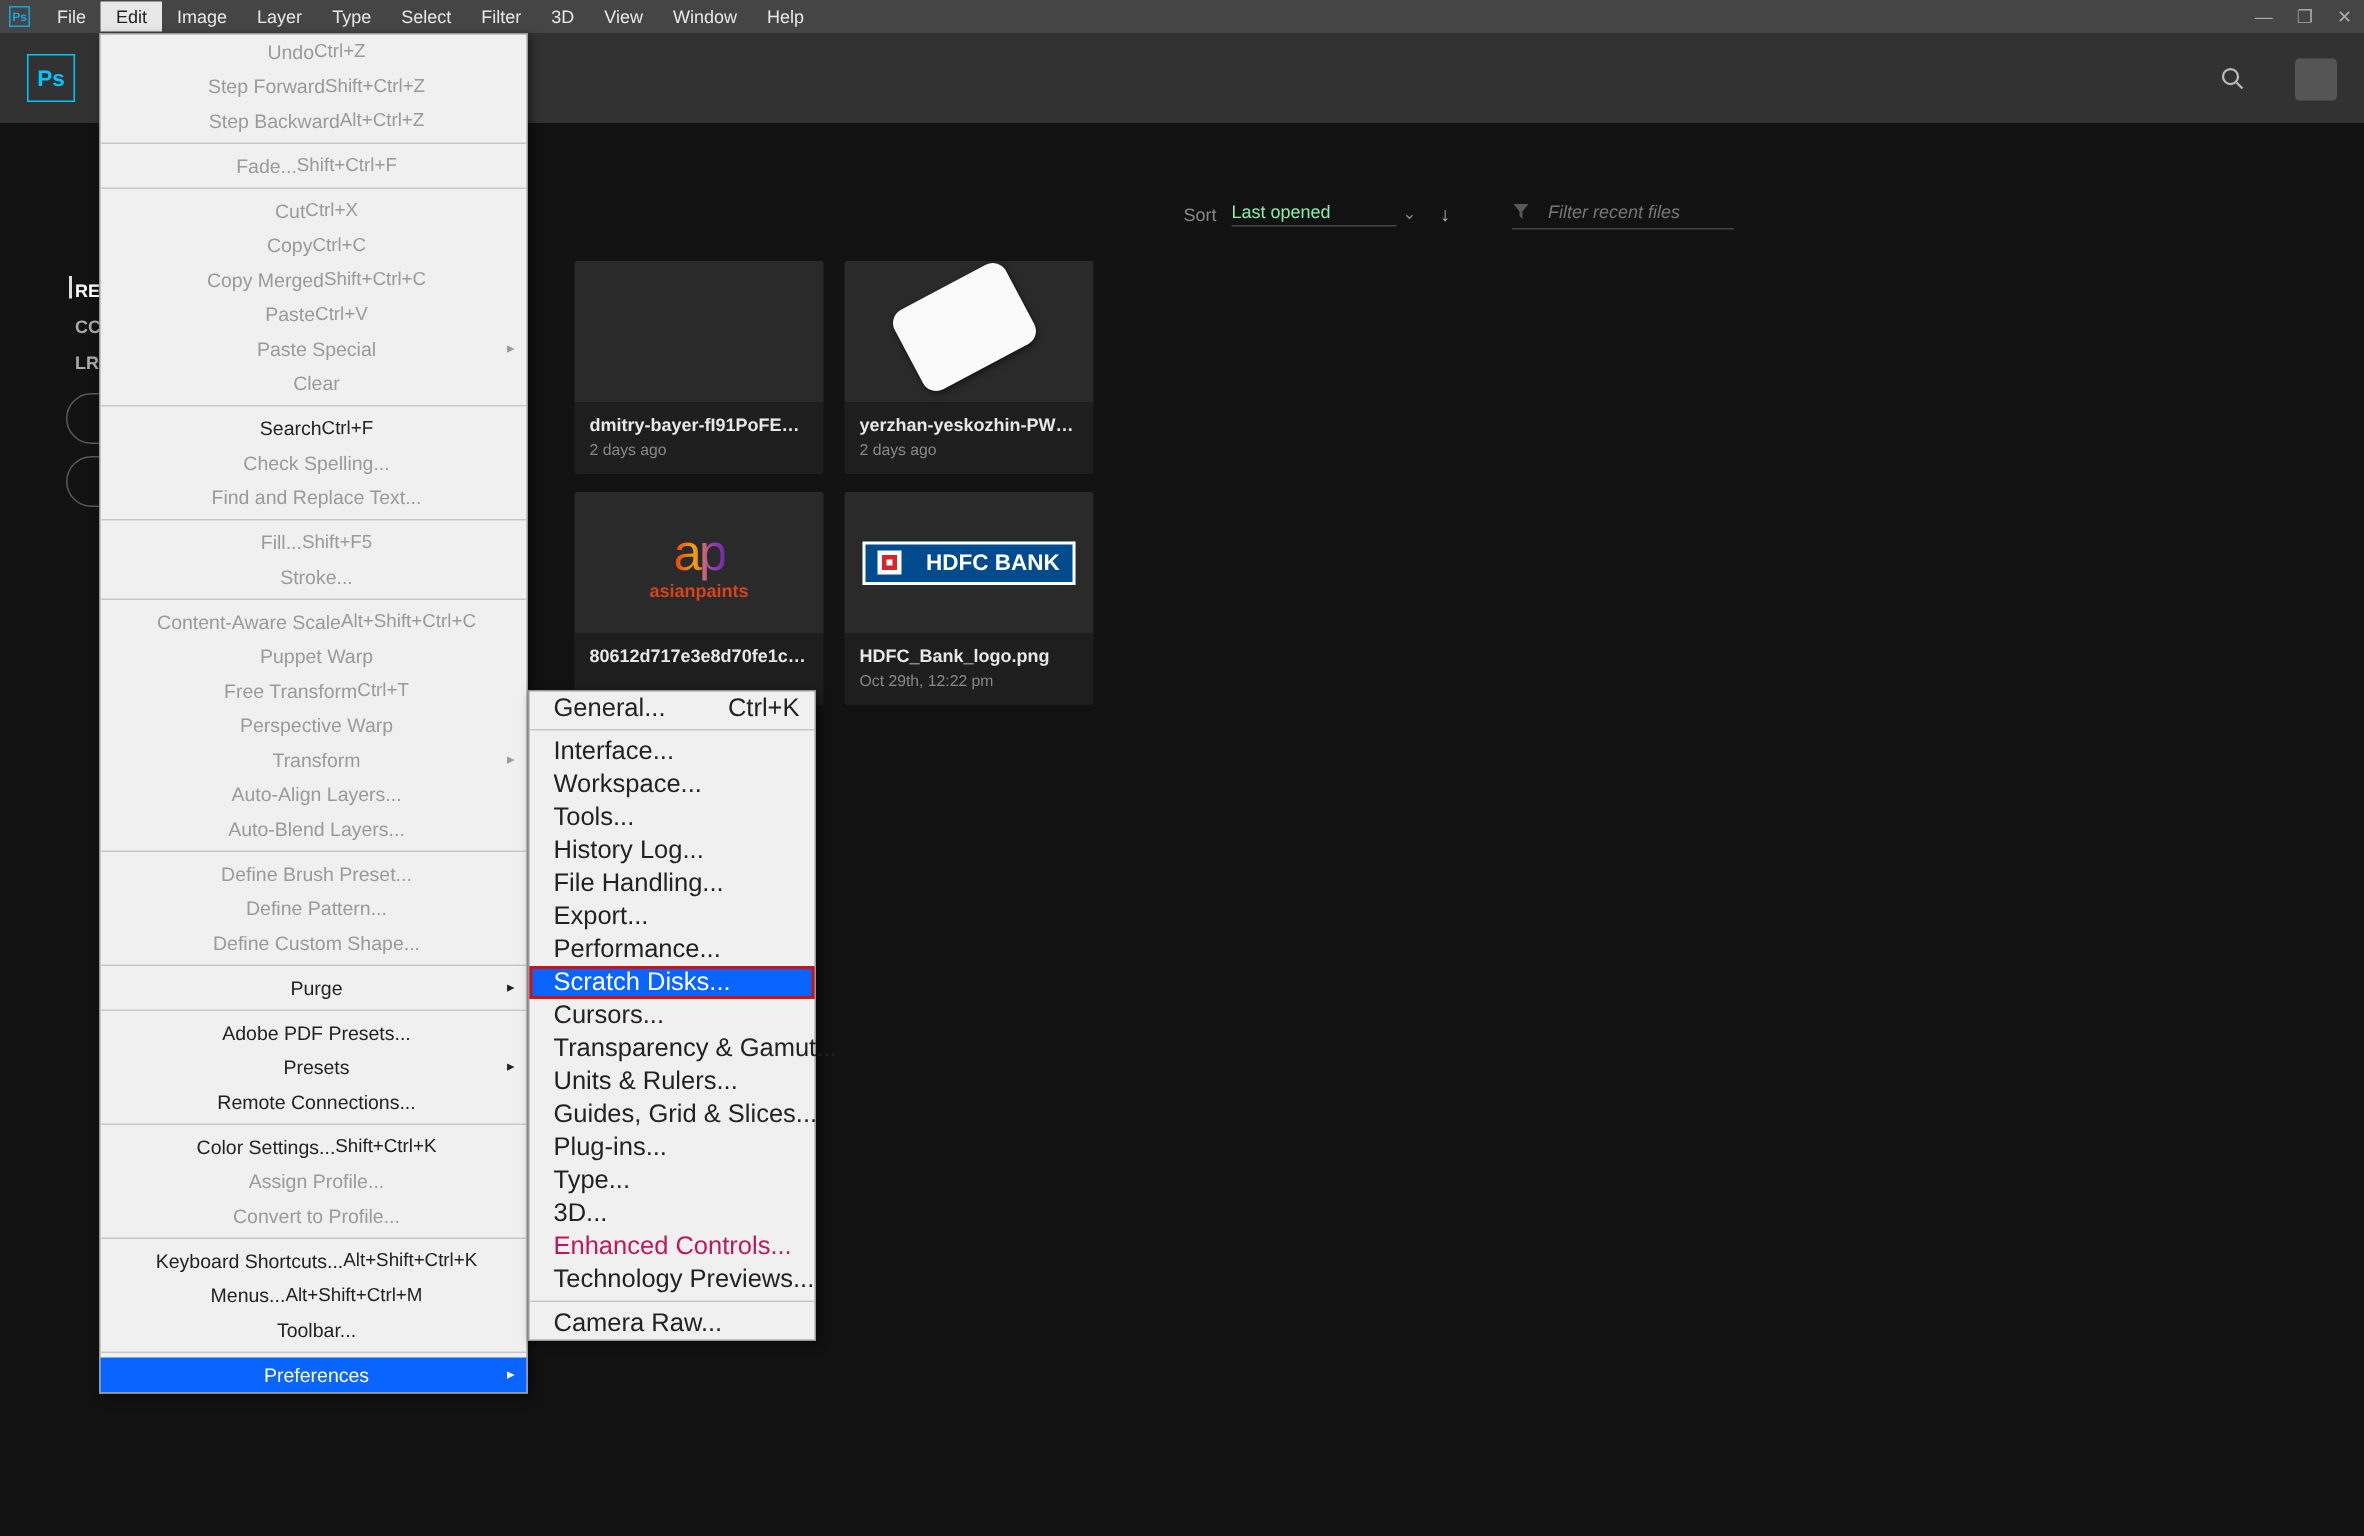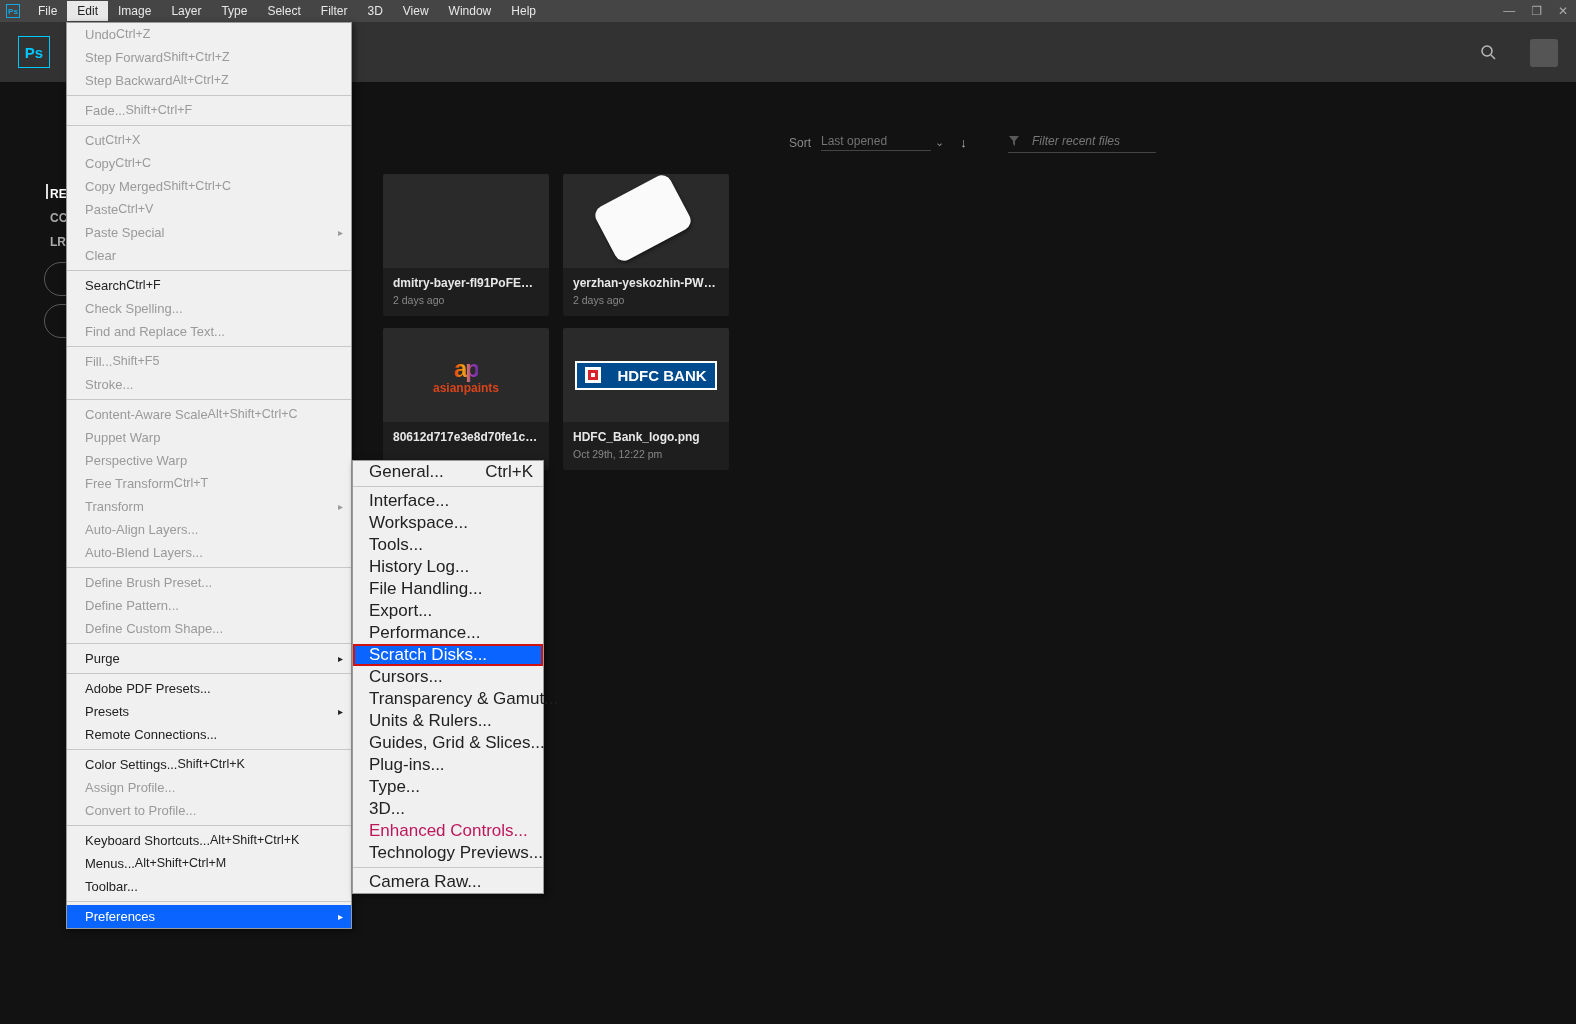--- a/index.html
+++ b/index.html
@@ -19,58 +19,58 @@
 .content { position: relative; height: 942px; background: #121212; }
 
 .sidebar { position: absolute; left: 0; top: 0; width: 68px; padding-top: 100px; }
 .sidebar .vbar { position: absolute; left: 46px; top: 102px; width: 2px; height: 15px; background: #ddd; }
 .sidebar .sitem { font-size: 12px; font-weight: 600; color: #aaa; padding: 5px 0 5px 50px; white-space: nowrap; overflow: hidden; }
 .sidebar .sitem.active { color: #fff; }
 .sidebar .circle { width: 40px; height: 34px; border: 1px solid #595959; border-radius: 19px; margin: 8px 0 0 44px; }
 
 
 .dropdown { position: absolute; left: 66px; top: 22px; width: 286px; background: #f0f0f0; border: 1px solid #999; box-shadow: 2px 2px 6px rgba(0,0,0,0.5); z-index: 10; font-size: 13px; color: #222; }
-.dropdown .row { display: flex; justify-content: flex-start; padding: 3px 14px 3px 18px; line-height: 17px; cursor: default; }
+.dropdown .row { display: flex; justify-content: center; padding: 3px 14px 3px 18px; line-height: 17px; cursor: default; }
 .dropdown .row.disabled { color: #9a9a9a; }
 .dropdown .row.hl { background: #0a64ff; color: #fff; }
 .dropdown .row .sc { color: inherit; font-size: 12.5px; }
 .dropdown .sep { height: 1px; background: #c7c7c7; margin: 3px 0; }
 .dropdown .arrow::after { content: "▸"; font-size: 10px; position: absolute; right: 8px; }
 .dropdown .row { position: relative; }
 
 
 .submenu { position: absolute; left: 352px; top: 460px; width: 192px; background: #f0f0f0; border: 1px solid #999; box-shadow: 2px 2px 6px rgba(0,0,0,0.5); z-index: 11; font-size: 17px; color: #222; }
 .submenu .row { display: flex; justify-content: space-between; padding: 2px 10px 2px 16px; line-height: 18px; cursor: default; position: relative; white-space: nowrap; }
 .submenu .row.disabled { color: #be185d; }
 .submenu .row.hl { background: #0a64ff; color: #fff; border: 2px solid #d11212; padding: 0px 8px 0px 14px; }
 .submenu .sep { height: 1px; background: #c7c7c7; margin: 3px 0; }
 
 
 .sortrow { position: absolute; left: 789px; top: 52px; display: flex; align-items: center; gap: 8px; font-size: 12px; color: #888; }
-.sortrow .val { color: #737373; margin-left: 2px; padding-bottom: 2px; width:110px; display:inline-block; border-bottom: 1px solid #444; }
+.sortrow .val { color: #86efac; margin-left: 2px; padding-bottom: 2px; width:110px; display:inline-block; border-bottom: 1px solid #444; }
 .sortrow .chev { color: #888; font-size: 11px; margin-left: -4px; }
 .sortrow .dl { color: #bbb; margin-left: 8px; font-size: 13px; }
 .filterrow { position: absolute; left: 1008px; top: 52px; display: flex; align-items: center; gap: 12px; font-size: 12px; color: #777; border-bottom: 1px solid #444; padding-bottom: 4px; width: 148px; }
 .filterrow svg { opacity: .6; }
 .filterrow span { font-style: italic; }
 
 
 .cards { position: absolute; left: 383px; top: 92px; display: grid; grid-template-columns: 166px 166px; gap: 12px 14px; }
 .card { width: 166px; background: #1e1e1e; border-radius: 2px; overflow: hidden; }
 .card .thumb { width: 166px; height: 94px; background: #2a2a2a; position: relative; }
 .card .meta { padding: 8px 10px 10px 10px; }
 .card .fname { font-size: 12px; font-weight: 600; color: #e8e8e8; white-space: nowrap; overflow: hidden; text-overflow: ellipsis; }
 .card .ts { font-size: 10.5px; color: #888; margin-top: 4px; }
 
 
 .thumb-flash { background: radial-gradient(circle at 58% 45%, #fffde0 0%, #ffe7a0 8%, #c77a3f 25%, #3b1d12 60%, #1a0e09 100%); }
 .thumb-phone { background: linear-gradient(135deg, #1d1714 0%, #2b211a 100%); }
 .thumb-phone::after { content:""; position:absolute; left:38px; top:14px; width:84px; height:60px; background:#fafafa; border-radius:10px; transform: rotate(-28deg); box-shadow: 0 2px 4px rgba(0,0,0,.5); }
 .thumb-ap { background:#fff; display:flex; flex-direction:column; align-items:center; justify-content:center; }
-.thumb-ap .ap1 { font-size: 24px; font-weight:700; background: linear-gradient(90deg,#e33a12,#f5a10a 40%,#a33bbd 75%,#6a2d9e); -webkit-background-clip: text; background-clip:text; color: transparent; letter-spacing: -2px;}
+.thumb-ap .ap1 { font-size: 34px; font-weight:400; background: linear-gradient(90deg,#e33a12,#f5a10a 40%,#a33bbd 75%,#6a2d9e); -webkit-background-clip: text; background-clip:text; color: transparent; letter-spacing: -2px;}
 .thumb-ap .ap2 { font-size: 12px; color:#d6441c; font-weight:600; margin-top:-2px;}
 .thumb-hdfc { background:#1e1e1e; display:flex; align-items:center; justify-content:center; }
 .thumb-hdfc .badge { background:#004b8d; color:#fff; font-weight:800; font-size:15px; padding:4px 8px; display:flex; align-items:center; gap:16px; border:2px solid #fff; }
 .thumb-hdfc .sq { width:16px; height:16px; background:#fff; position:relative; }
 .thumb-hdfc .sq::after{ content:""; position:absolute; inset:3px; background:#d8252c;}
 .thumb-hdfc .sq::before{ content:""; position:absolute; left:6px; top:6px; width:4px; height:4px; background:#fff; z-index:1;}
 </style>
 </head>
 <body>
 
@@ -233,26 +233,26 @@
     </div>
     <div class="sep"></div>
     <div class="row disabled">
       <span>Content-Aware Scale</span>
       <span class="sc">Alt+Shift+Ctrl+C</span>
     </div>
     <div class="row disabled">
       <span>Puppet Warp</span>
     </div>
     <div class="row disabled">
-      <span>Perspective Warp</span>
-    </div>
-    <div class="row disabled">
       <span>Free Transform</span>
       <span class="sc">Ctrl+T</span>
     </div>
+    <div class="row disabled">
+      <span>Perspective Warp</span>
+    </div>
     <div class="row disabled arrow">
       <span>Transform</span>
     </div>
     <div class="row disabled">
       <span>Auto-Align Layers...</span>
     </div>
     <div class="row disabled">
       <span>Auto-Blend Layers...</span>
     </div>
     <div class="sep"></div>

